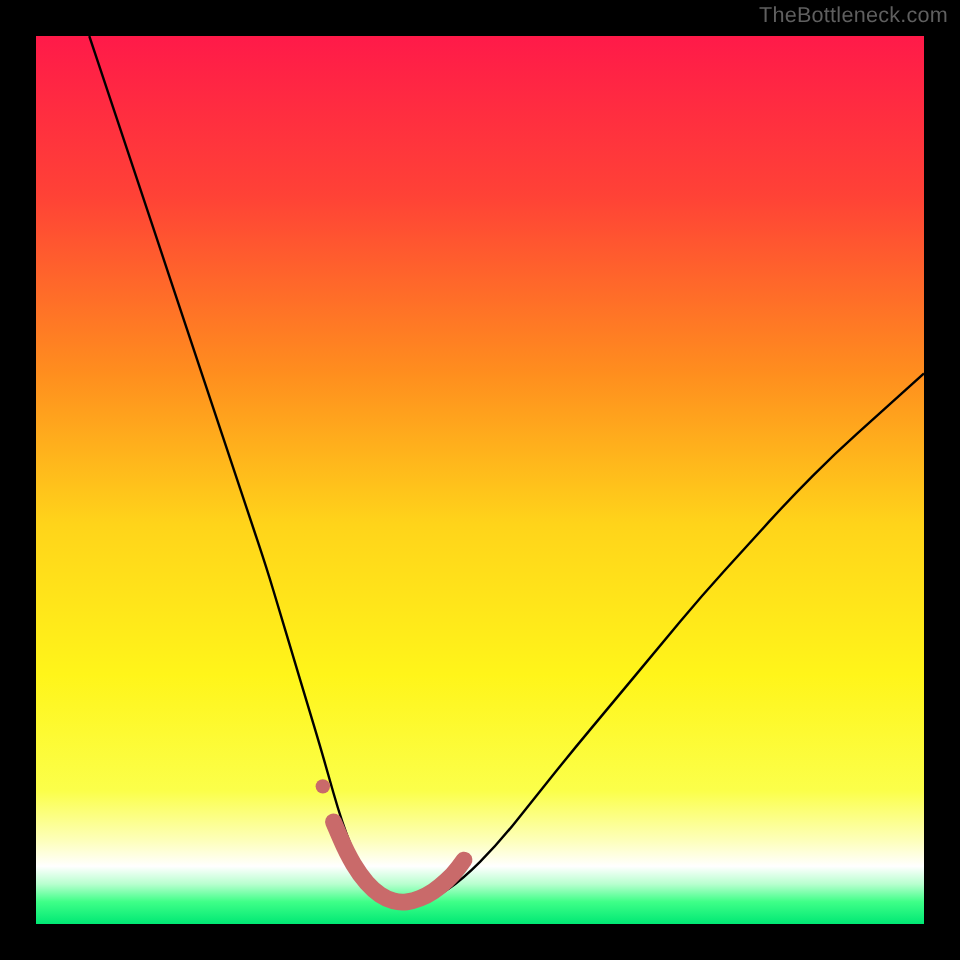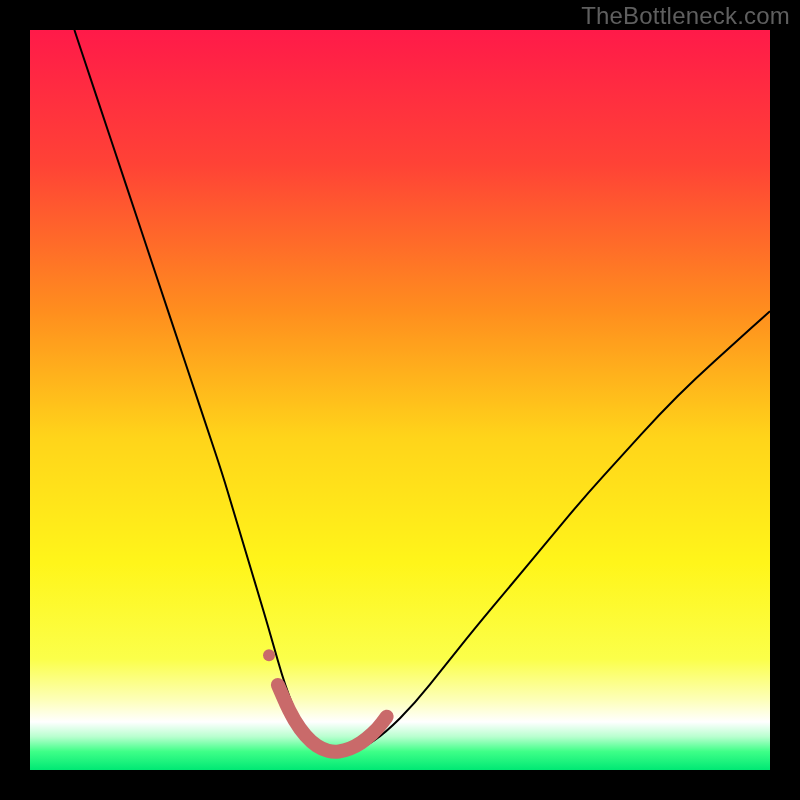--- a/index.html
+++ b/index.html
@@ -17,21 +17,21 @@
     left: 0;
     width: 800px;
     height: 800px;
     background: #000;
   }
   .watermark {
     position: absolute;
     top: 2px;
     right: 10px;
     color: #5f5f5f;
-    font-size: 24px;
+    font-size: 18px;
     font-weight: 400;
     letter-spacing: 0.2px;
     z-index: 5;
   }
   .plot {
     position: absolute;
     top: 30px;
     left: 30px;
     width: 740px;
     height: 740px;

